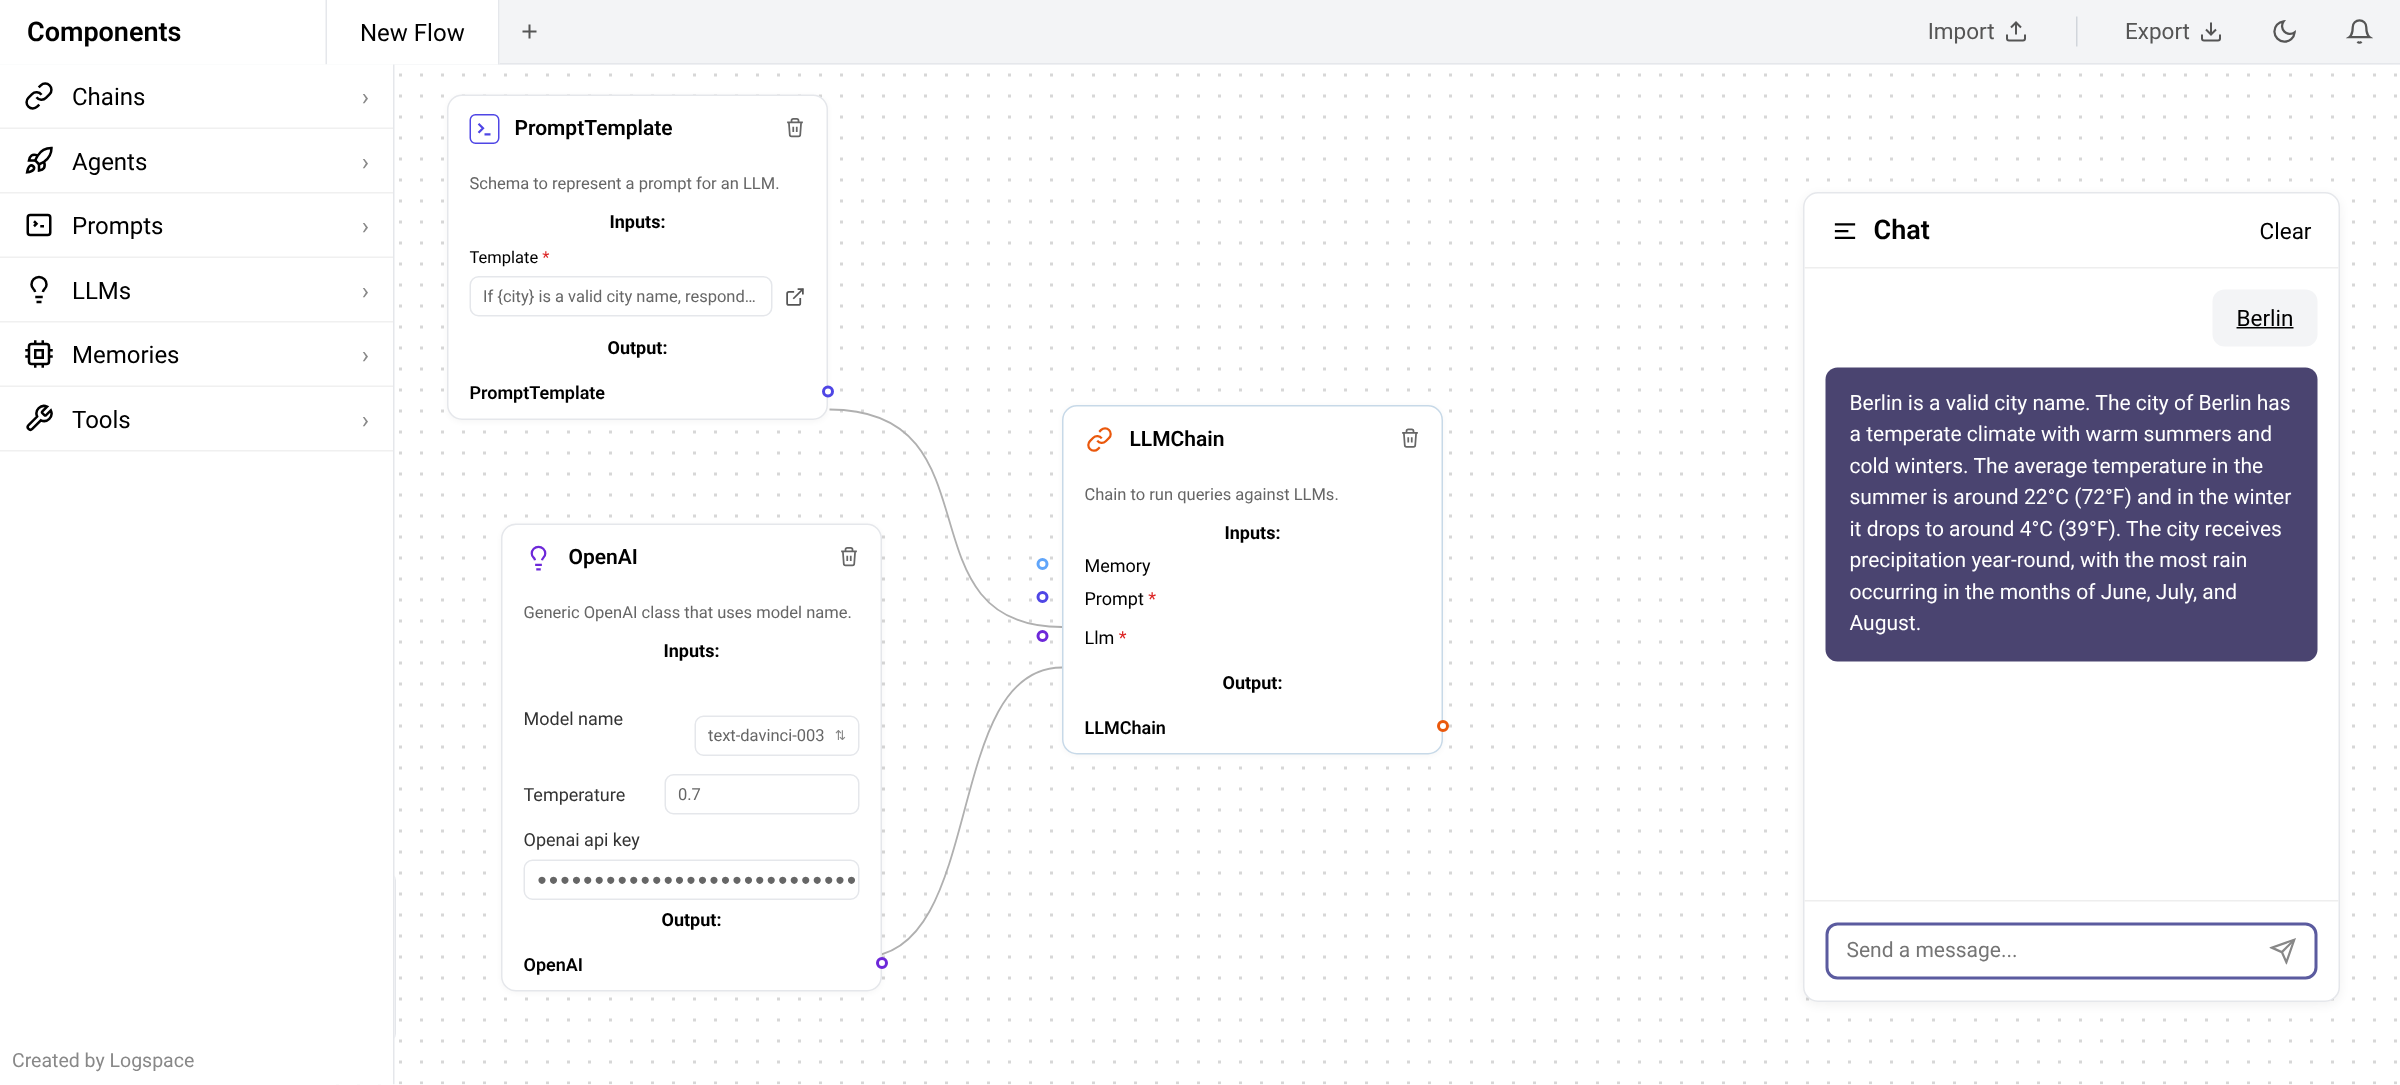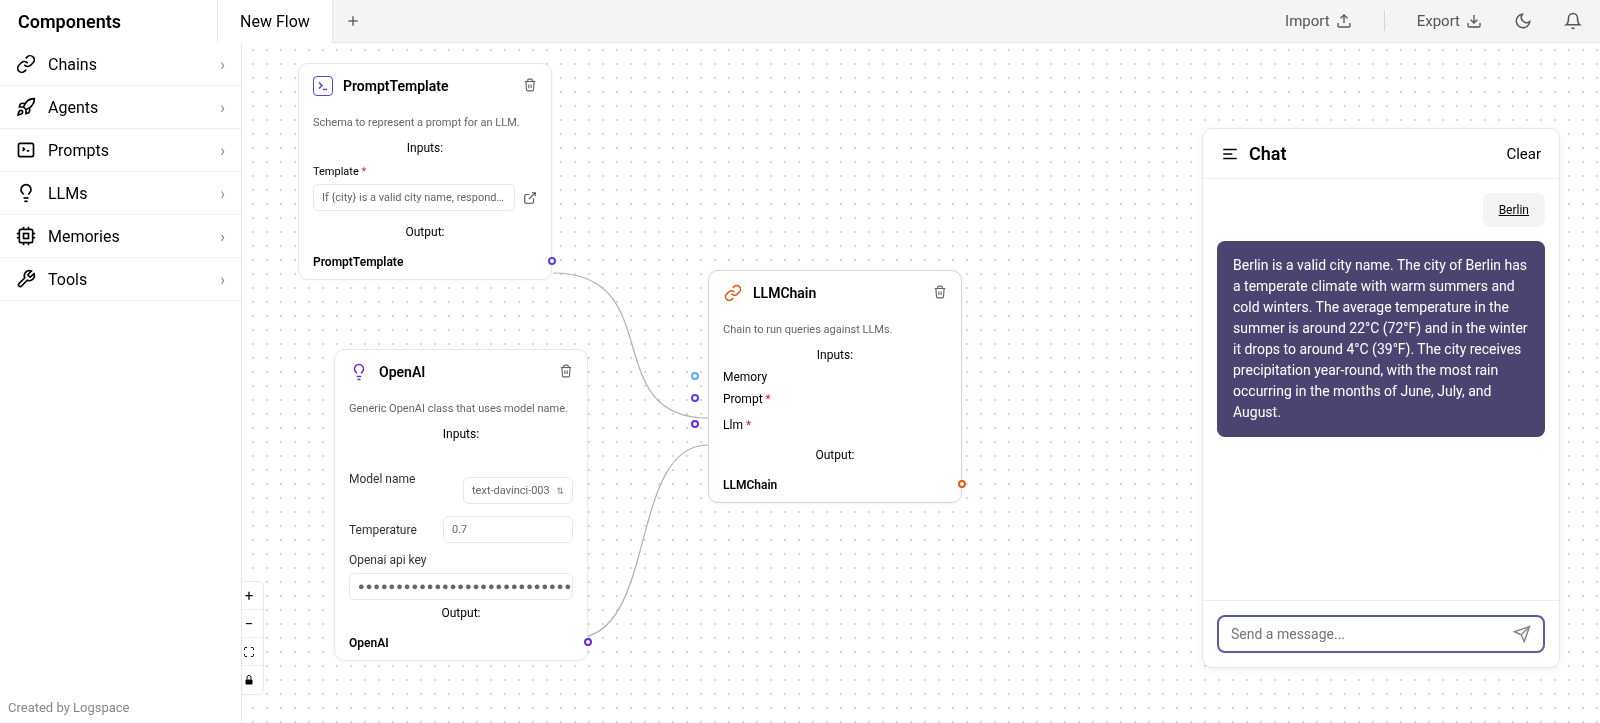--- a/index.html
+++ b/index.html
@@ -5,46 +5,46 @@
 * { box-sizing: border-box; margin: 0; padding: 0; font-family: -apple-system, BlinkMacSystemFont, "Segoe UI", Roboto, sans-serif; }
 body { width: 1600px; height: 723px; overflow: hidden; background: #fff; position: relative; }
 .topbar { height: 43px; display: flex; align-items: center; background: #f3f4f6; border-bottom: 1px solid #e5e7eb; }
 .sidebar-header { width: 218px; height: 43px; display: flex; align-items: center; padding: 18px 18px; font-size: 18px; font-weight: 600; border-right: 1px solid #e5e7eb; background:#fff;}
 .tabs { display: flex; align-items: center; }
 .tab { height: 43px; display: flex; align-items: center; padding: 0 22px; background: #fff; border-right:1px solid #e5e7eb; font-size:16px;}
 .tab-add { width: 40px; display: flex; align-items: center; justify-content: center; font-size: 22px; color: #555; cursor: pointer; }
 .topbar-right { margin-left: auto; display: flex; align-items: center; padding-right: 18px; gap: 32px; color:#555;}
 .tb-btn { display:flex; align-items:center; gap:6px; font-size:15px; cursor:pointer;}
 .tb-div { width:1px; height:20px; background:#d1d5db;}
-.sidebar { position:absolute; top:43px; left:0; width:242px; bottom:0; border-right:1px solid #e5e7eb; background:#fff; z-index:5;}
+.sidebar { position:absolute; top:43px; left:0; width:263px; bottom:0; border-right:1px solid #e5e7eb; background:#fff; z-index:5;}
 .side-item { height:43px; display:flex; align-items:center; padding:0 16px; border-bottom:1px solid #f0f0f0; cursor:pointer; gap:12px;}
 .side-item .chev { margin-left:auto; color:#888;}
 .canvas { position:absolute; top:43px; left:218px; right:0; bottom:0; background-image: radial-gradient(#d7d7d7 1px, transparent 1px); background-size:14px 14px; overflow:hidden;}
 .footer-text { position:absolute; bottom:8px; left:8px; font-size:13px; color:#888; z-index:6;}
 .zoom-controls { position:absolute; left:16px; bottom:28px; width:30px; background:#fff; border:1px solid #e5e7eb; border-radius:6px; display:flex; flex-direction:column; z-index:4;}
 .zoom-controls button { width:28px; height:28px; background:none; border:none; border-bottom:1px solid #eee; cursor:pointer; font-size:15px; display:flex; align-items:center; justify-content:center;}
 .zoom-controls button:last-child{border-bottom:none;}
 .node { position:absolute; background:#fff; border:1px solid #e5e7eb; border-radius:10px; box-shadow:0 1px 4px rgba(0,0,0,0.04);}
 .node-header { display:flex; align-items:center; padding:12px 14px; gap:10px;}
 .node-title { font-size:14px; font-weight:600;}
 .trash { margin-left:auto; color:#666; cursor:pointer;}
 .node-desc { padding:8px 14px 6px; font-size:11px; color:#666;}
-.section-label { text-align:center; font-size:12px; font-weight:400; padding:6px 0;}
+.section-label { text-align:center; font-size:12px; font-weight:700; padding:6px 0;}
 .field-row { display:flex; align-items:center; justify-content:space-between; padding:6px 14px; font-size:12px;}
 .field-label { color:#333;}
 .req { color:#dc2626;}
 .input-box { border:1px solid #e5e7eb; border-radius:6px; padding:6px 8px; font-size:11px; color:#666; background:#fff; width:100%;}
 .node-footer { display:flex; align-items:center; padding:10px 14px; font-size:12px; font-weight:600;}
 .port { position:absolute; width:8px; height:8px; border-radius:50%; background:#fff; border:2px solid;}
 .chat-panel { position:absolute; right:40px; top:128px; width:358px; height:540px; background:#fff; border:1px solid #e5e7eb; border-radius:10px; display:flex; flex-direction:column; z-index:10; box-shadow:0 2px 8px rgba(0,0,0,0.06);}
 .chat-header { display:flex; align-items:center; padding:14px 18px; border-bottom:1px solid #eee;}
 .chat-title { font-size:18px; font-weight:600; margin-left:10px;}
 .chat-clear { margin-left:auto; font-size:15px; cursor:pointer;}
 .chat-body { flex:1; padding:14px; overflow:auto;}
-.msg-user { background:#f3f4f6; border-radius:8px; padding:10px 16px; margin-left:auto; width:fit-content; margin-bottom:14px; font-size:12px;text-decoration:underline;}
+.msg-user { background:#f3f4f6; border-radius:8px; padding:10px 16px; margin-left:auto; width:fit-content; margin-bottom:14px; font-size:15px;text-decoration:underline;}
 .msg-bot { background:#4a4470; color:#fff; border-radius:8px; padding:14px 16px; font-size:14px; line-height:1.5;}
 .chat-input-wrap { padding:14px; border-top:1px solid #eee;}
 .chat-input { display:flex; align-items:center; border:2px solid #5b5b9f; border-radius:8px; padding:8px 12px;}
 .chat-input input { flex:1; border:none; outline:none; font-size:14px;}
 svg.edge { position:absolute; top:0; left:0; pointer-events:none; overflow:visible;}
 .icon-box { width:20px; height:20px; border-radius:4px; display:flex; align-items:center; justify-content:center;}
 </style>
 </head>
 <body>
 

